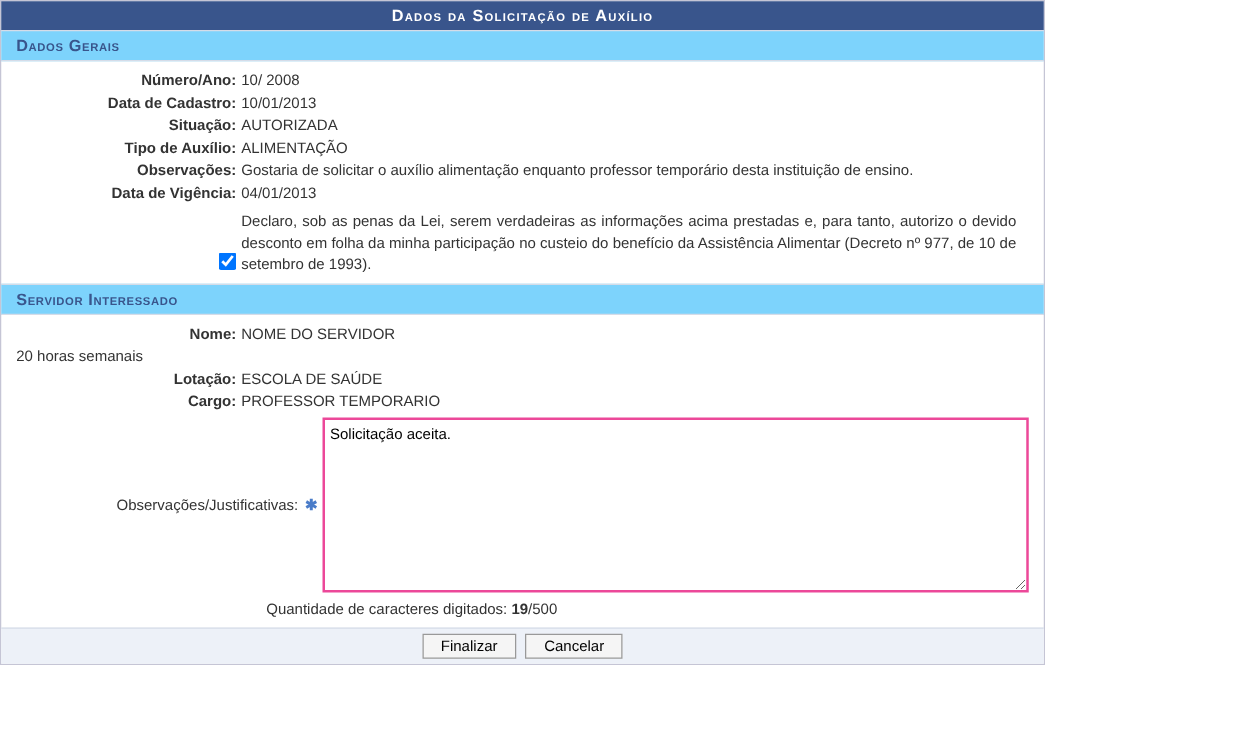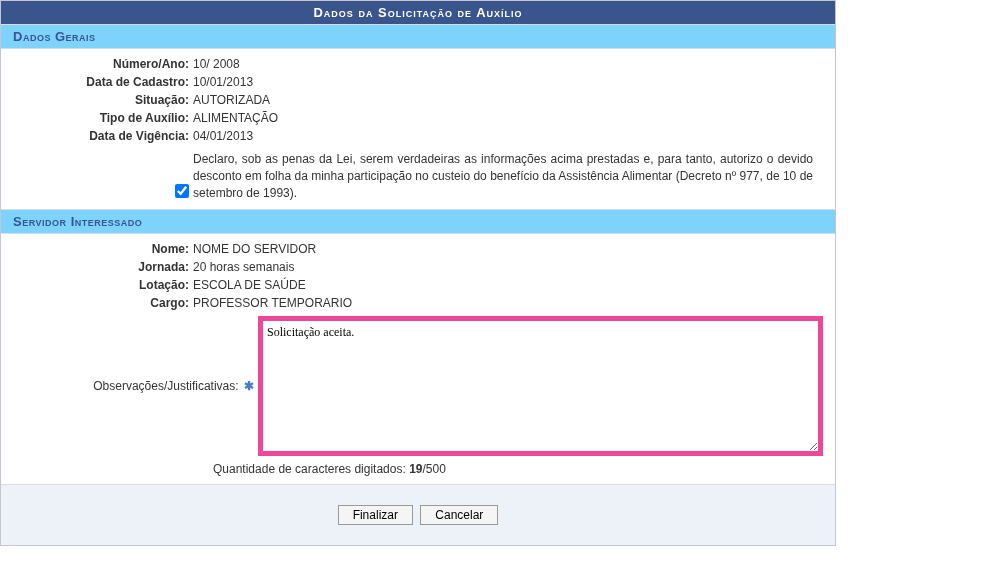--- a/index.html
+++ b/index.html
@@ -93,38 +93,38 @@
       flex-shrink: 0;
     }
     .required-star {
       color: #4a7cc9;
       font-weight: bold;
       margin-left: 2px;
     }
     .obs-textarea {
       width: 720px;
       height: 140px;
-      font-family: Liberation Serif, serif;
+      font-family: Liberation Sans, sans-serif;
       font-size: 12px;
       padding: 4px;
-      border: 5px solid #ec4899;
+      border: 2px solid #ec4899;
       resize: both;
     }
     .char-count-row {
       display: flex;
       margin-top: 6px;
       text-align: center;
     }
     .char-count-label {
       margin-left: 200px;
     }
     .button-bar {
       background: #edf1f8;
       text-align: center;
-      padding: 20px 0;
+      padding: 4px 0;
       border-top: 1px solid #d5dce8;
     }
     .btn {
       font-family: Verdana, Arial, sans-serif;
       font-size: 12px;
       padding: 2px 14px;
       margin: 0 2px;
       background: #f5f5f5;
       border: 1px solid #999;
       cursor: pointer;
@@ -154,20 +154,24 @@
     <div class="field-row">
       <div class="field-label">Situação:</div>
       <div class="field-value">AUTORIZADA</div>
     </div>
 
     <div class="field-row">
       <div class="field-label">Tipo de Auxílio:</div>
       <div class="field-value">ALIMENTAÇÃO</div>
     </div>
 
+    <div class="field-row">
+      <div class="field-label">Observações:</div>
+      <div class="field-value">Gostaria de solicitar o auxílio alimentação enquanto professor temporário desta instituição de ensino.</div>
+    </div>
 
     <div class="field-row">
       <div class="field-label">Data de Vigência:</div>
       <div class="field-value">04/01/2013</div>
     </div>
 
     <div class="declaration-row">
       <div class="declaration-checkbox-wrap">
         <input type="checkbox" class="declaration-checkbox" checked="" style="">
       </div>
@@ -180,21 +184,20 @@
 
   <div class="section-body">
 
     <div class="field-row">
       <div class="field-label">Nome:</div>
       <div class="field-value">NOME DO SERVIDOR</div>
     </div>
 
 
     <div class="field-row">
-      <div class="field-label">Jornada:</div>
       <div class="field-value">20 horas semanais</div>
     </div>
 
     <div class="field-row">
       <div class="field-label">Lotação:</div>
       <div class="field-value">ESCOLA DE SAÚDE</div>
     </div>
 
     <div class="field-row">
       <div class="field-label">Cargo:</div>

